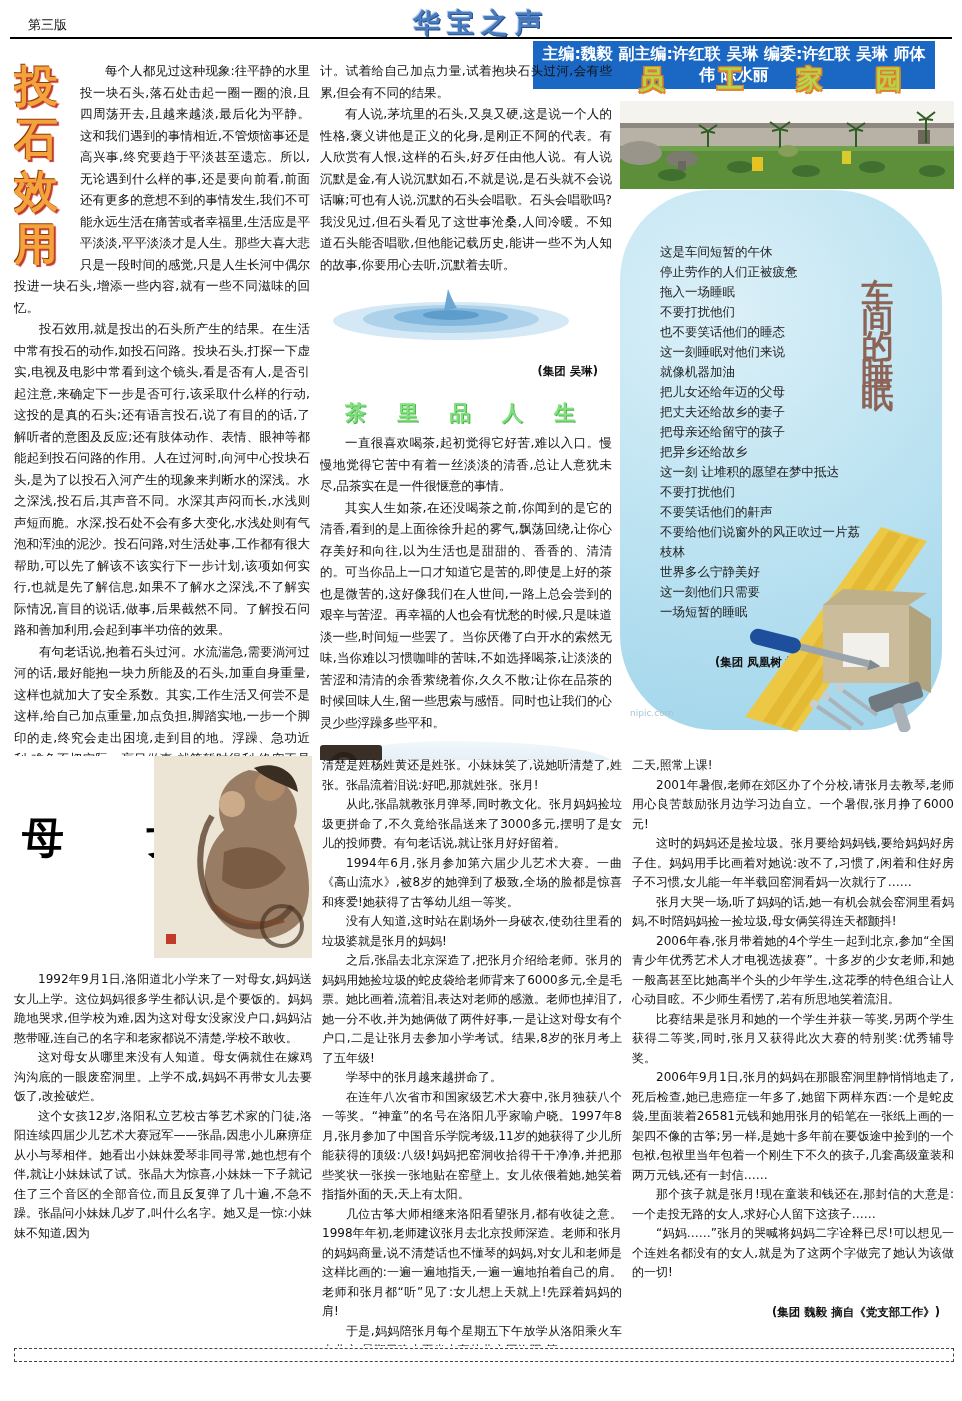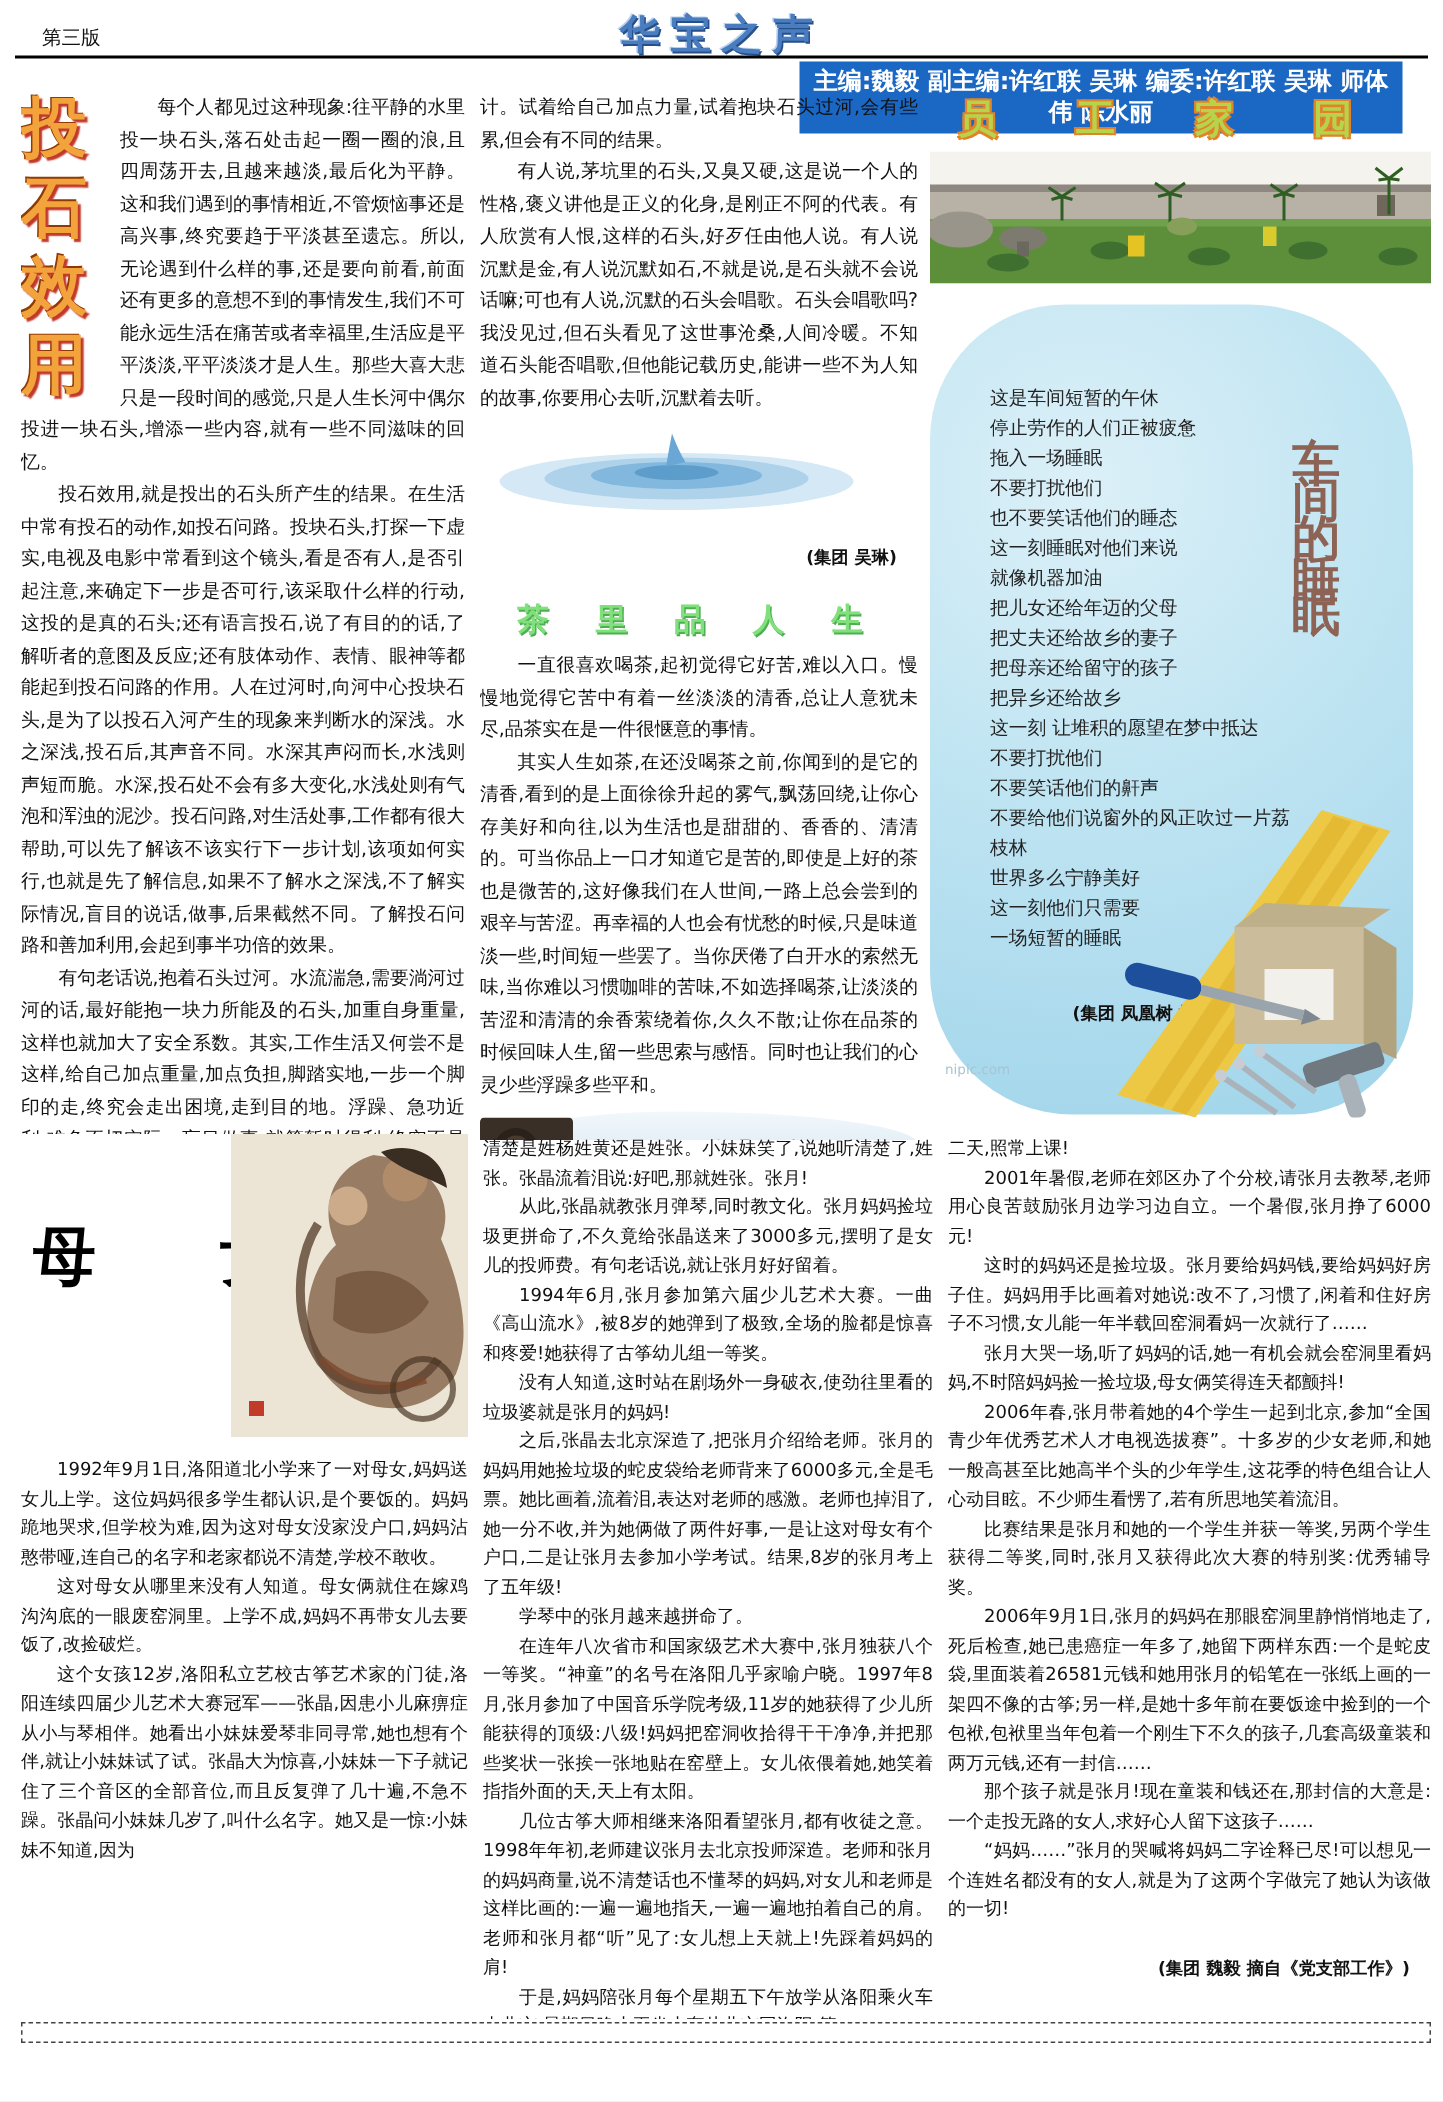--- a/index.html
+++ b/index.html
@@ -42,32 +42,32 @@
   .tea-footer .cup{position:absolute;left:0;top:4px;}
   .tea-closing{position:relative;padding:14px 10px 0 72px;font-size:12.5px;line-height:22px;
                font-family:"DejaVu Serif",serif;}
   
   .col-right{left:620px;top:60px;width:322px;height:700px;}
   .garden-title{text-align:center;font-size:26px;font-weight:bold;letter-spacing:22px;
                 color:#b6d44b;margin:2px 0 4px;
                 text-shadow:1.5px 1.5px 0 #e2832b,-1.5px -1.5px 0 #e2832b,
                             1.5px -1.5px 0 #e2832b,-1.5px 1.5px 0 #e2832b;}
   .garden-photo{display:block;width:334px;height:88px;}
-  .cloud{position:relative;margin-top:14px;height:540px;
+  .cloud{position:relative;margin-top:1px;height:540px;
          background:radial-gradient(circle at 32% 22%,#dcf0f8 0%,#bfe4f2 45%,#9fd4ea 100%);
          border-radius:90px 110px 80px 95px;}
   .poem-body{position:absolute;left:40px;top:52px;width:200px;font-size:12.5px;
              line-height:20px;color:#222;}
   .stanza{white-space:pre-line;margin:0 0 15px;}
   .poem-title{position:absolute;right:42px;top:62px;writing-mode:vertical-rl;
               font-size:32px;font-weight:bold;letter-spacing:26px;color:#8d6356;
               font-family:"DejaVu Serif",serif;}
   .poem-sig{position:absolute;left:95px;bottom:60px;font-weight:bold;font-size:11.5px;}
   .tools{position:absolute;right:-4px;bottom:-2px;}
-  .watermark{position:absolute;left:10px;bottom:24px;font-size:9px;color:#a9c4d2;}
+  .watermark{position:absolute;left:10px;bottom:12px;font-size:9px;color:#a9c4d2;}
   
   .col-b1{left:14px;top:756px;width:298px;height:590px;overflow:hidden;}
   .col-b2{left:322px;top:756px;width:300px;height:590px;overflow:hidden;}
   .col-b3{left:632px;top:756px;width:322px;height:592px;overflow:hidden;}
   .munv-head{position:relative;height:208px;margin-bottom:6px;}
   .munv-title{position:absolute;left:8px;top:72px;font-size:42px;font-weight:bold;
               letter-spacing:34px;font-family:"DejaVu Serif",serif;color:#000;}
   .munv-painting{position:absolute;right:0;top:0;}
   .dash-box{position:absolute;left:14px;top:1348px;width:938px;height:12px;
             border:1px dashed #444;}

